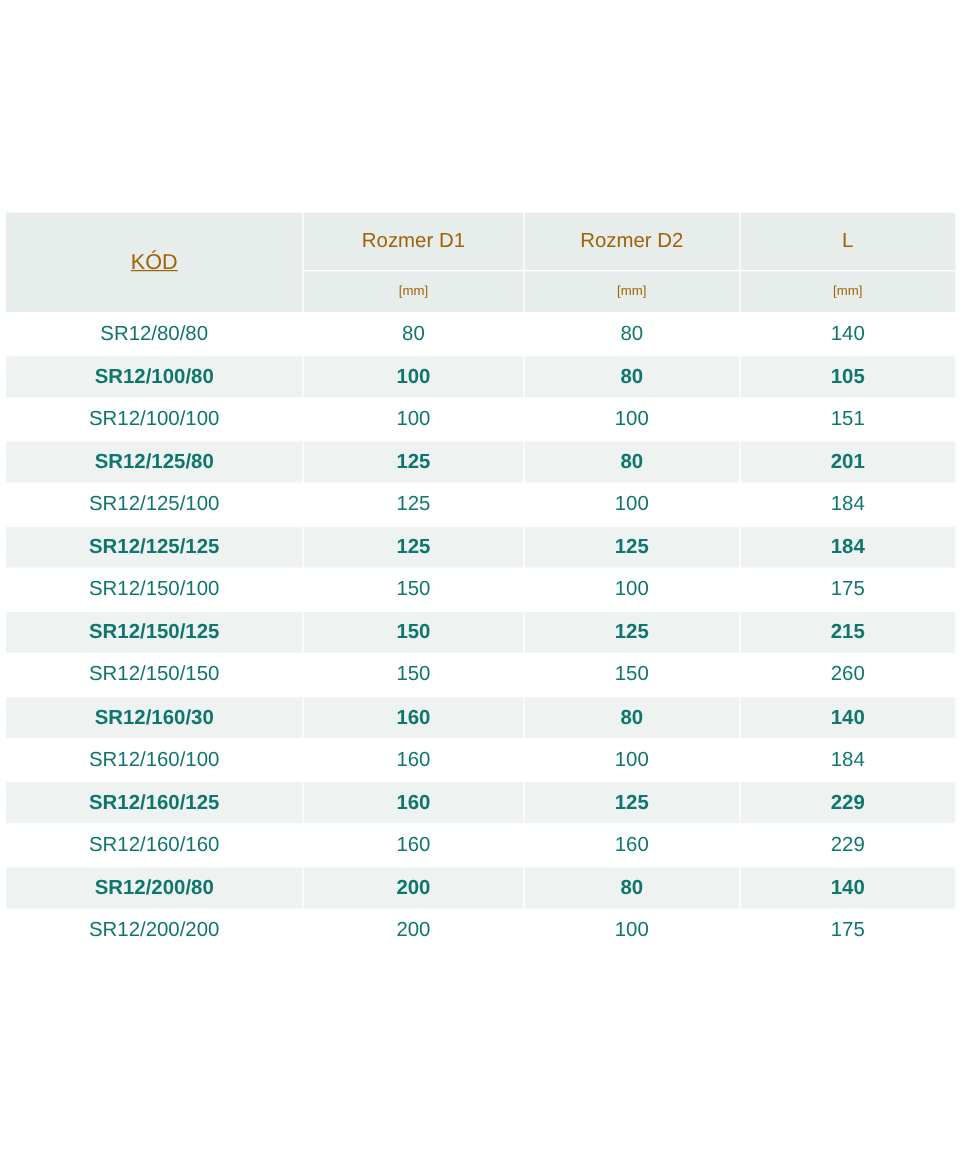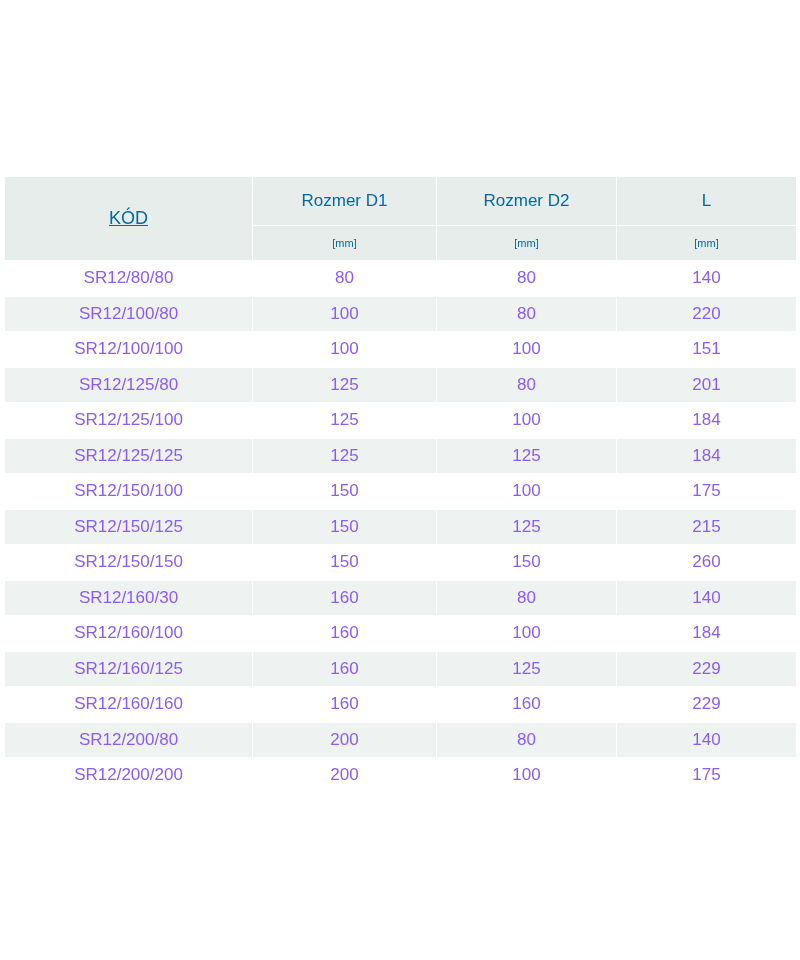--- a/index.html
+++ b/index.html
@@ -28,21 +28,21 @@
     width: 792px;
     table-layout: fixed;
   }
   table.spec col.c0 { width: 248px; }
   table.spec col.c1 { width: 184px; }
   table.spec col.c2 { width: 180px; }
   table.spec col.c3 { width: 180px; }
 
   thead td, thead th {
     background: #e6edea;
-    color: #0369a1;
+    color: #a16207;
     font-weight: normal;
     text-align: center;
     vertical-align: middle;
     border: 1px solid #ffffff;
     font-size: 17px;
   }
   thead .code-cell {
     height: 78px;
     font-size: 18px;
     text-decoration: underline;
@@ -53,26 +53,26 @@
   }
   thead .unit-cell {
     height: 32px;
     font-size: 11px;
   }
   tbody td {
     text-align: center;
     vertical-align: middle;
     height: 34.5px;
     font-size: 17px;
-    color: #8b5cf6;
+    color: #0f766e;
     border: 1px solid #ffffff;
     padding: 0;
   }
   tbody tr.row-even td { background: #ffffff; }
-  tbody tr.row-odd td { background: #eef3f1; }
+  tbody tr.row-odd td { background: #eef3f1; font-weight: bold; }
   tbody td.code { font-size: 17px; }
 </style>
 </head>
 <body>
 
 <div id="page">
   <div class="table-wrap">
     <table class="spec">
       <colgroup>
         <col class="c0">
@@ -97,21 +97,21 @@
           <tr class="row-even">
             <td class="code">SR12/80/80</td>
             <td>80</td>
             <td>80</td>
             <td>140</td>
           </tr>
           <tr class="row-odd">
             <td class="code">SR12/100/80</td>
             <td>100</td>
             <td>80</td>
-            <td>220</td>
+            <td>105</td>
           </tr>
           <tr class="row-even">
             <td class="code">SR12/100/100</td>
             <td>100</td>
             <td>100</td>
             <td>151</td>
           </tr>
           <tr class="row-odd">
             <td class="code">SR12/125/80</td>
             <td>125</td>

